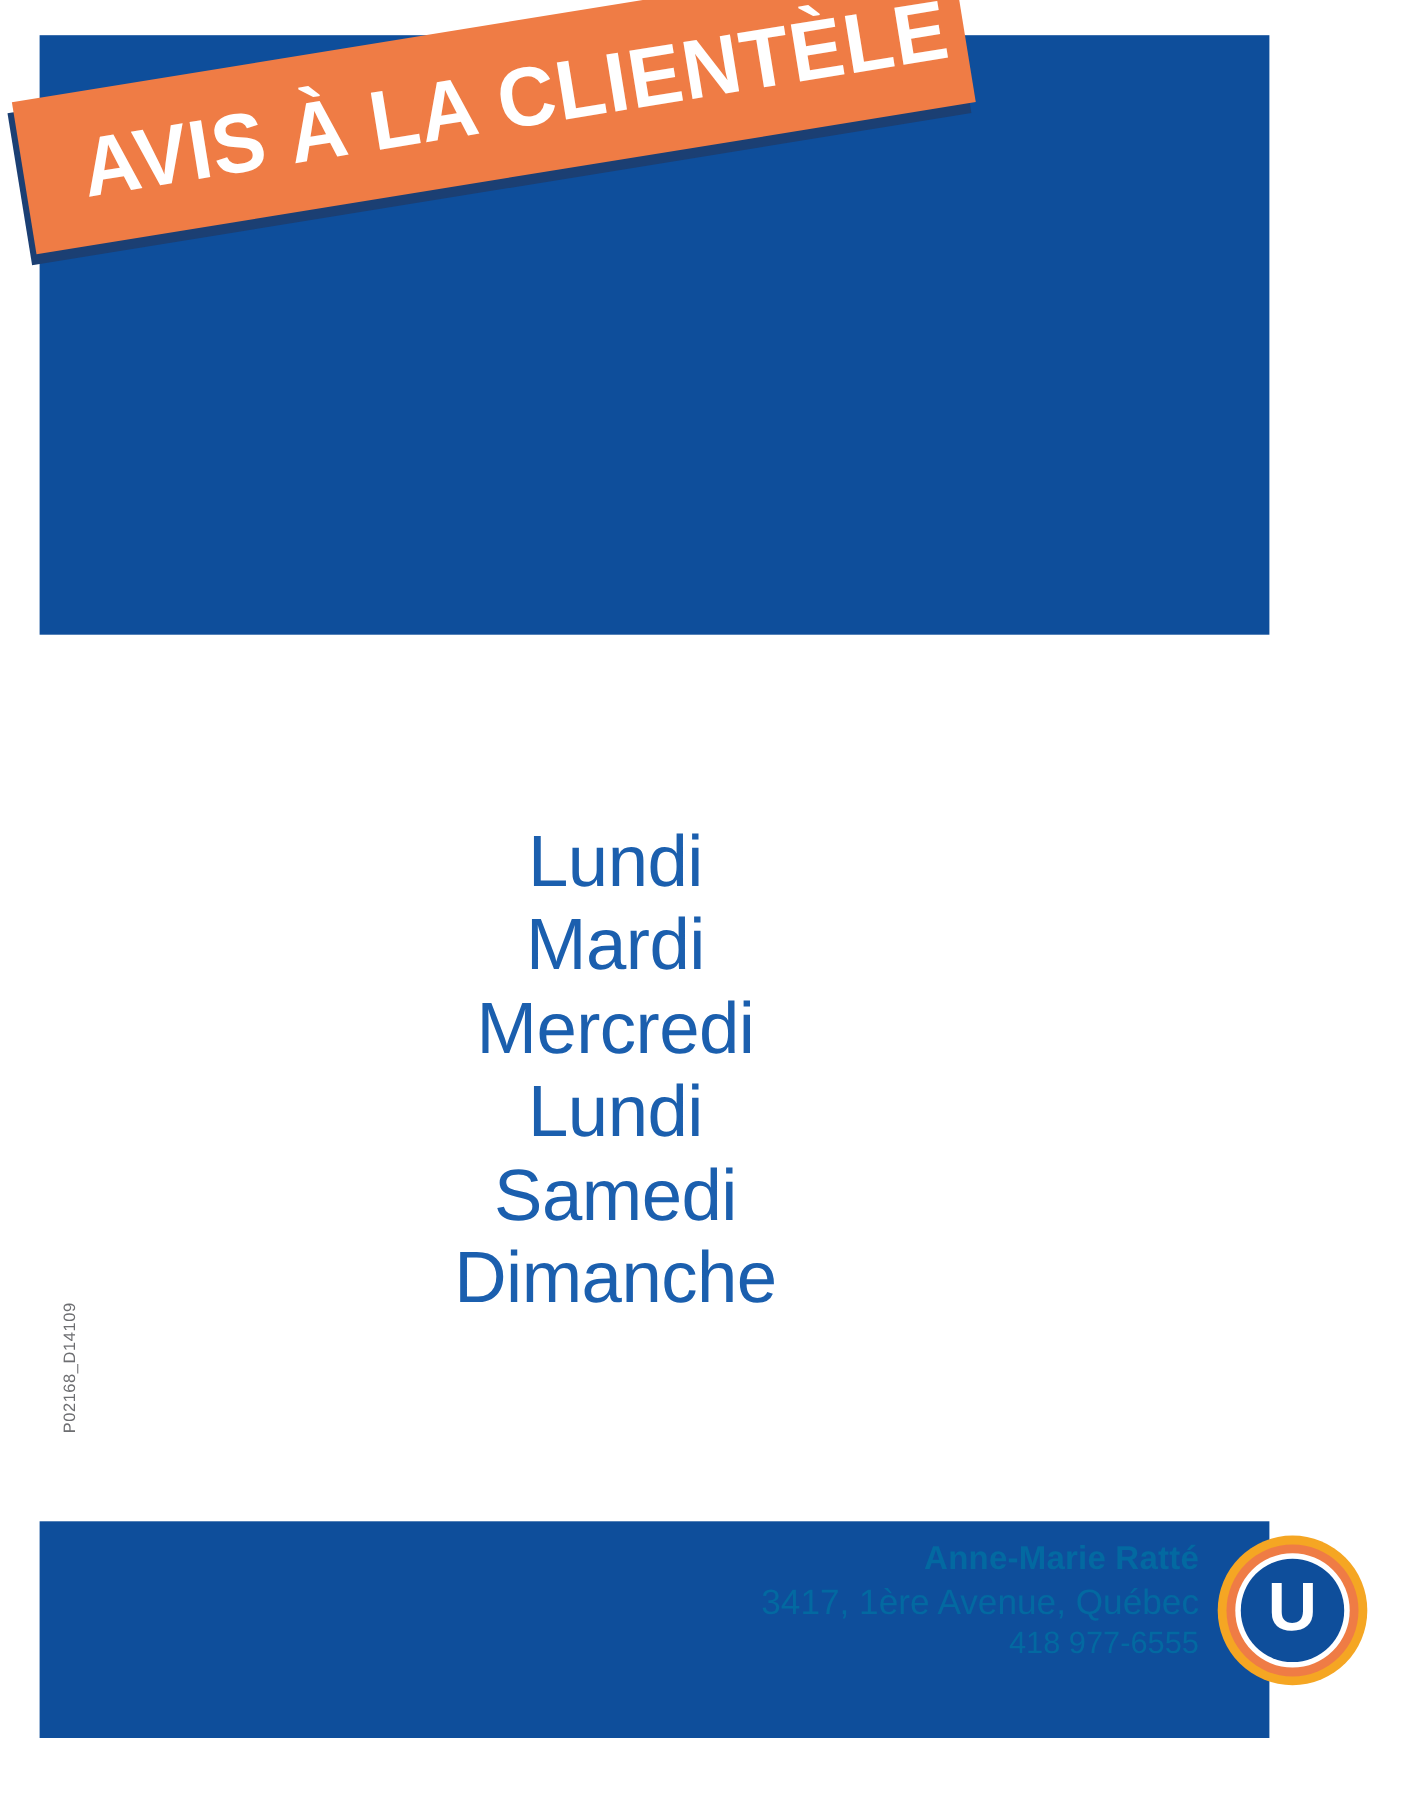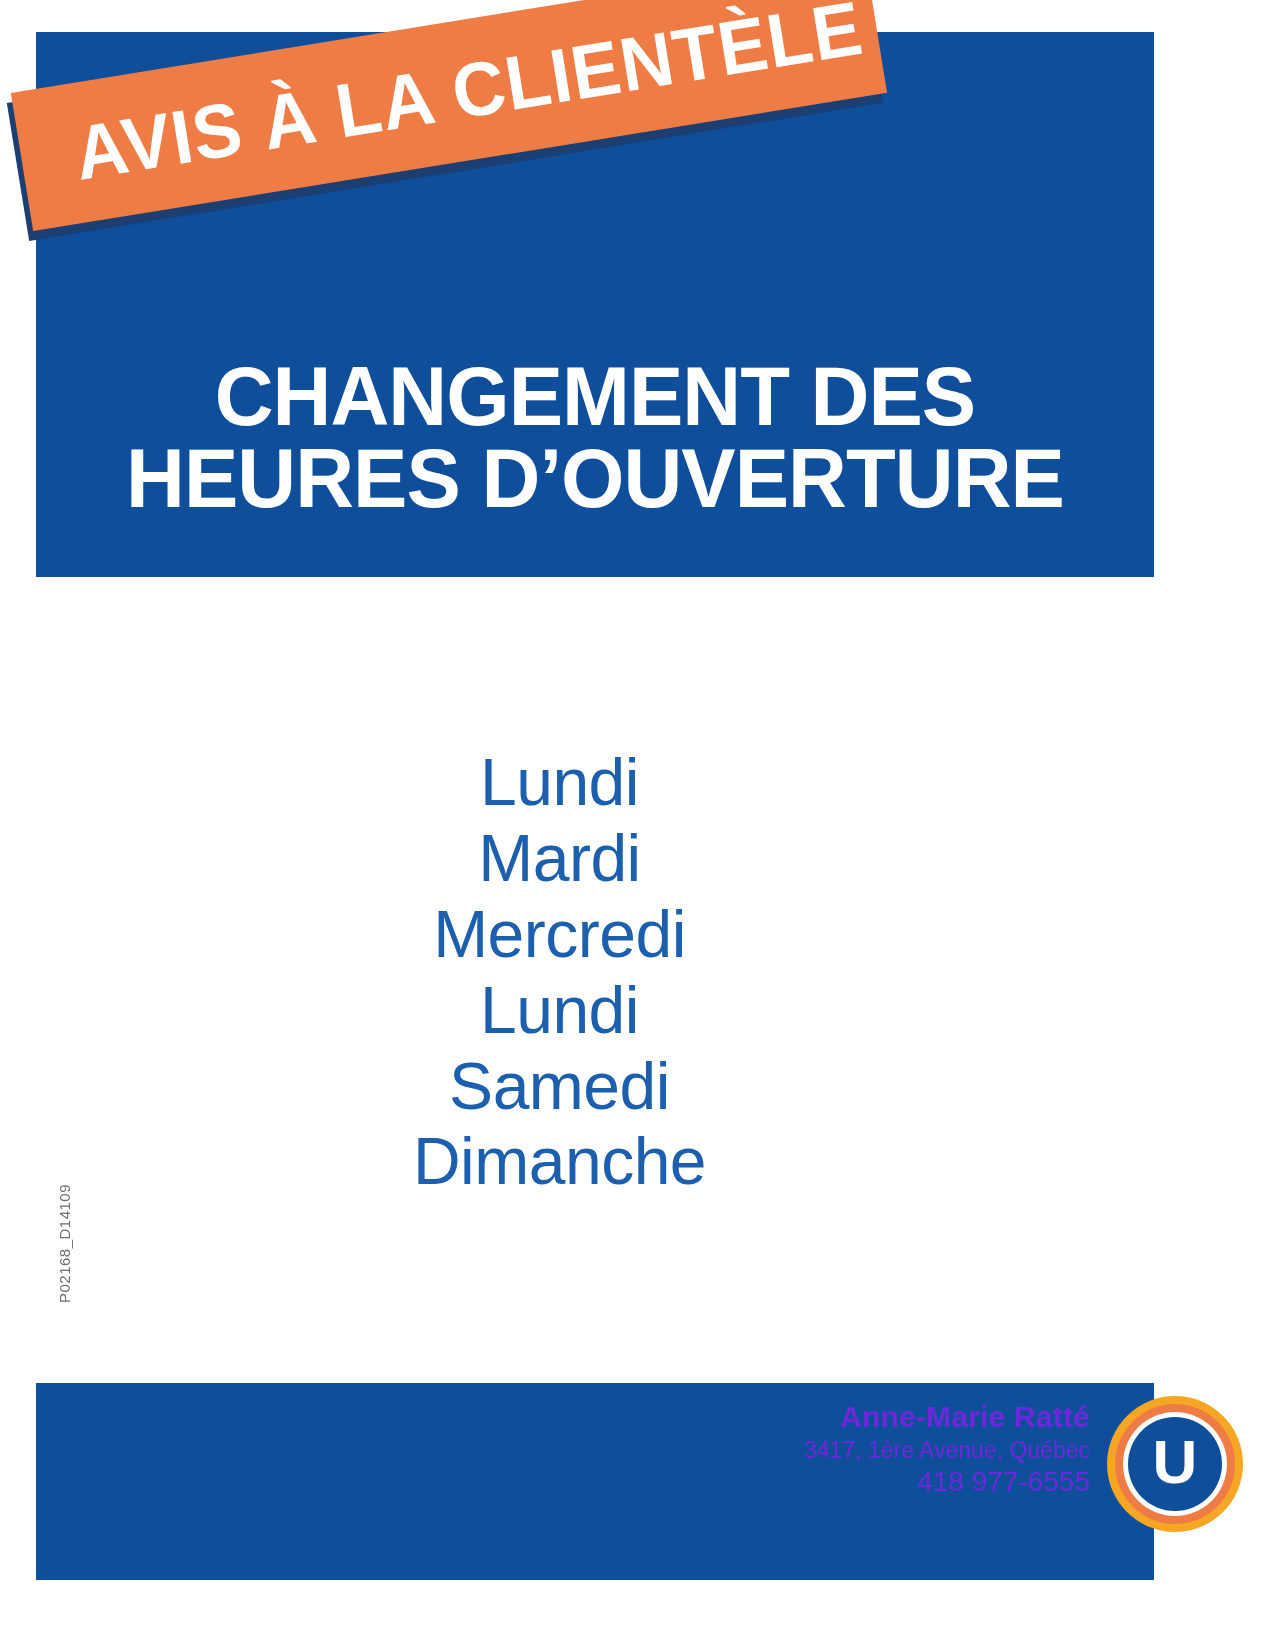--- a/index.html
+++ b/index.html
@@ -135,31 +135,31 @@
     width: 1118px;
     height: 197px;
     background: #0e4e9b;
   }
   .footer-info {
     position: absolute;
     right: 185px;
     top: 1398px;
     width: 620px;
     text-align: right;
-    color: #6d28d9;
+    color: #0369a1;
     font-family: "Liberation Sans", sans-serif;
   }
   .footer-name {
     font-weight: bold;
     font-size: 30px;
     line-height: 1.25;
     letter-spacing: 0.2px;
   }
   .footer-address {
-    font-size: 23px;
+    font-size: 32px;
     line-height: 1.25;
   }
   .footer-phone {
     font-size: 28px;
     line-height: 1.25;
   }
 
   
   .logo {
     position: absolute;
@@ -219,24 +219,20 @@
 
   <div class="header-block"></div>
 
   <div class="ribbon-wrap">
     <div class="ribbon-shadow"></div>
     <div class="ribbon">
       <span class="ribbon-text">AVIS À LA CLIENTÈLE</span>
     </div>
   </div>
 
-  <div class="main-title">
-    <span class="line">CHANGEMENT DES</span>
-    <span class="line">HEURES D’OUVERTURE</span>
-  </div>
 
   <div class="days">
     <div class="day">Lundi</div>
     <div class="day">Mardi</div>
     <div class="day">Mercredi</div>
     <div class="day">Lundi</div>
     <div class="day">Samedi</div>
     <div class="day">Dimanche</div>
   </div>
 

